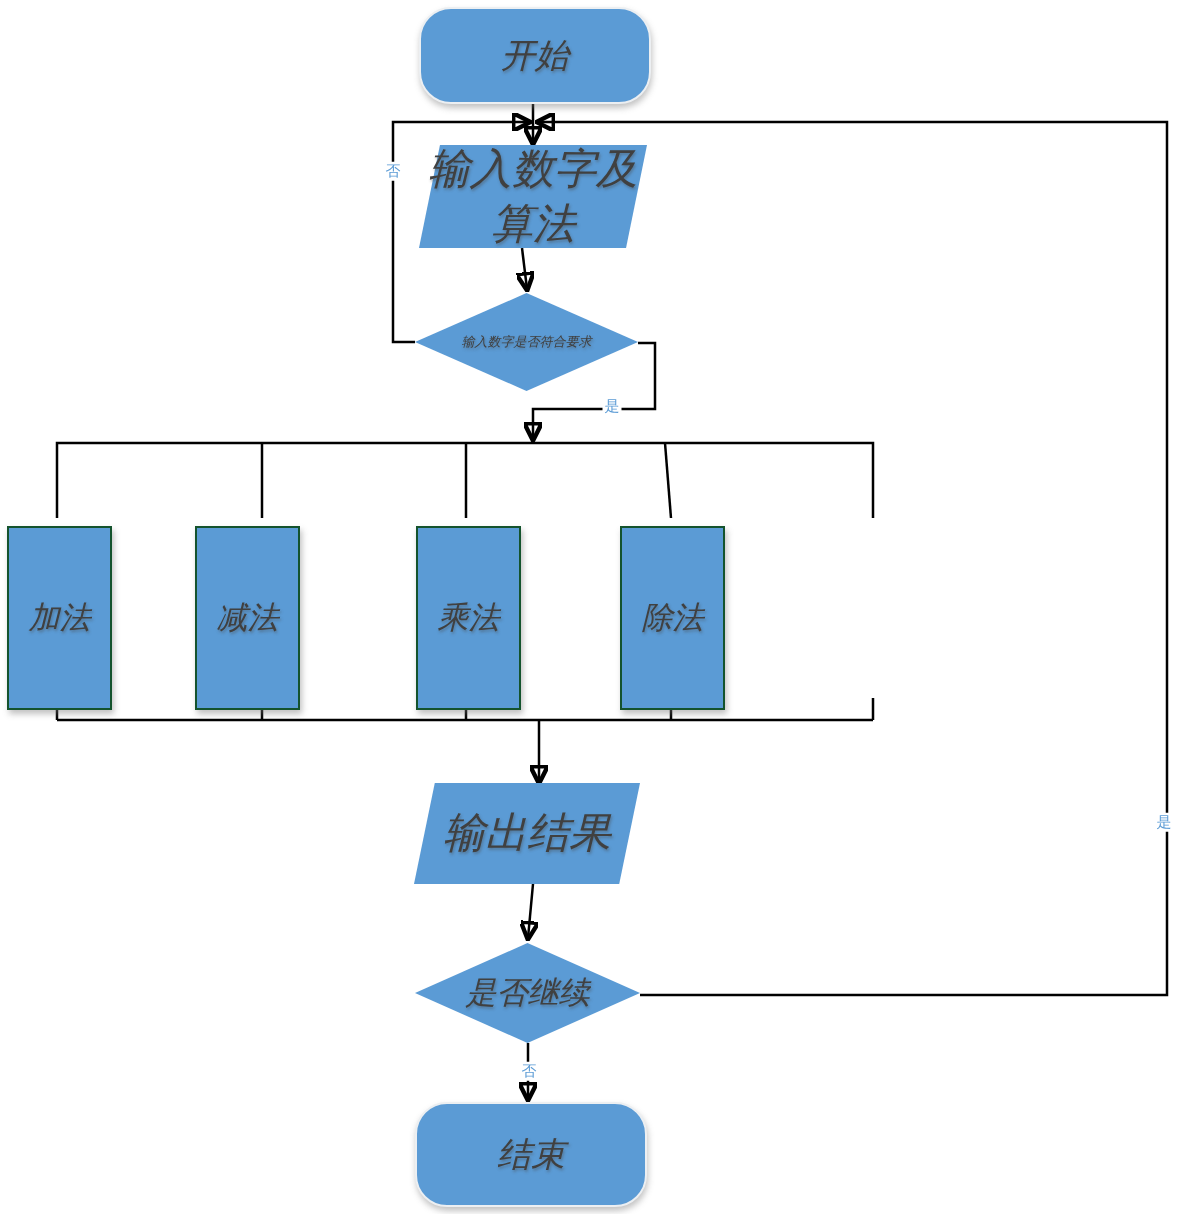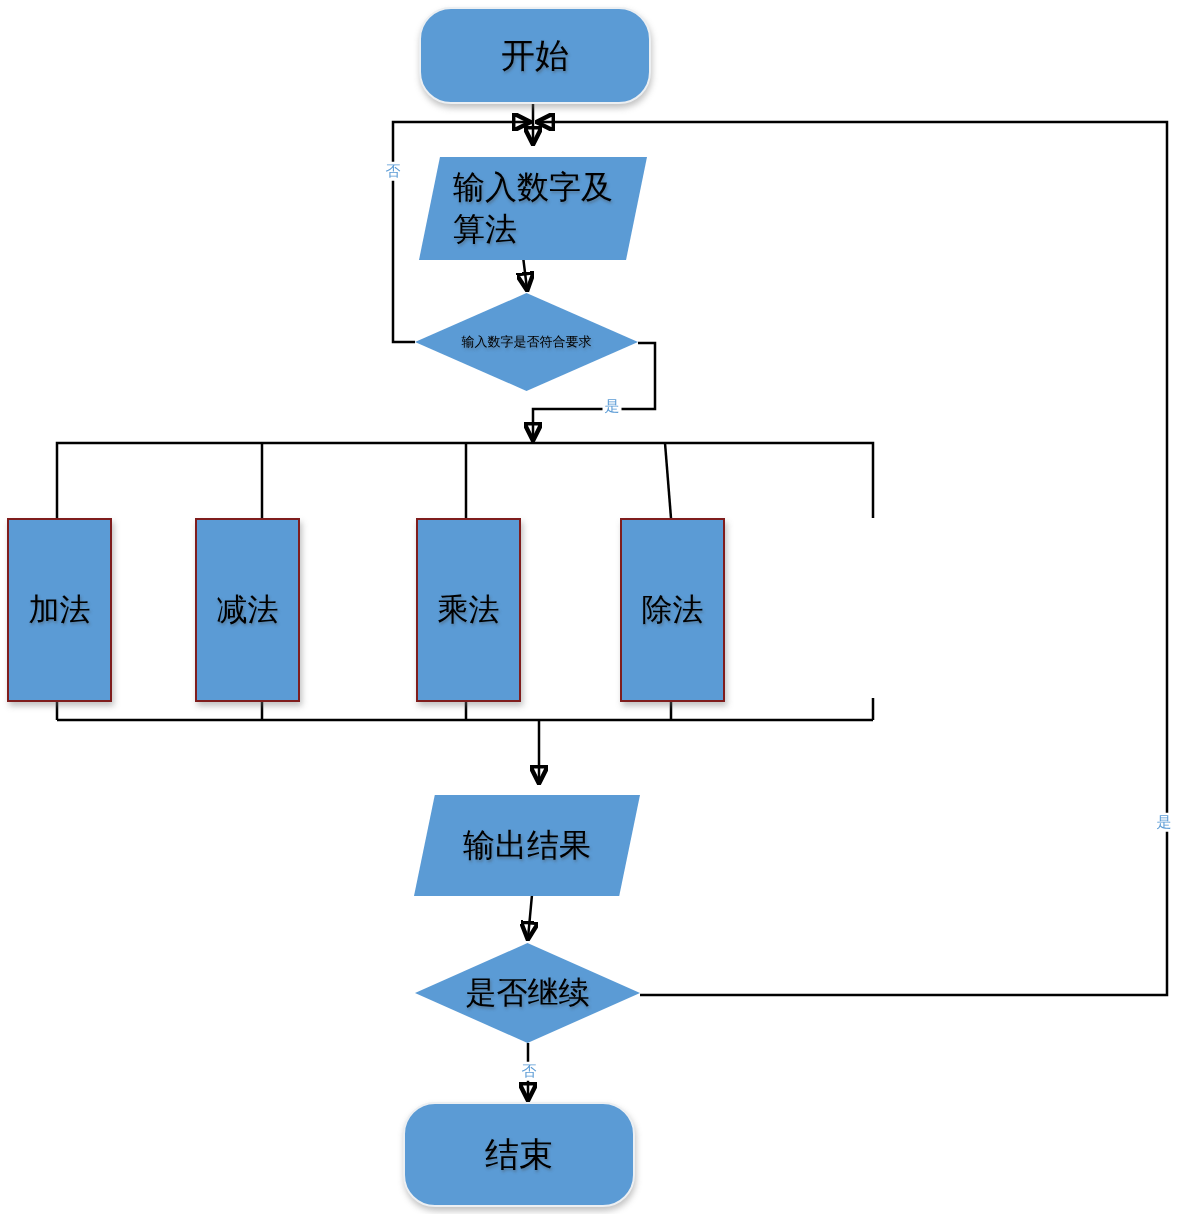--- a/index.html
+++ b/index.html
@@ -5,47 +5,48 @@
   html,body { margin:0; padding:0; background:#ffffff; }
   .canvas {
     position:relative; width:1184px; height:1214px; background:#ffffff;
     font-family:"Liberation Sans", sans-serif; overflow:hidden;
   }
   svg.connectors { position:absolute; left:0; top:0; width:1184px; height:1214px; }
   svg.connectors path { stroke:#000000; stroke-width:2.5; fill:none; }
 
   .node {
     position:absolute; display:flex; align-items:center; justify-content:center;
-    color:#000000; 
+    color:#404040; text-align:center;font-style:italic;
   }
   .node .lbl {
     position:relative; z-index:2;
     text-shadow: 1px 2px 3px rgba(70,70,70,0.45);
     line-height:1.3;
   }
   .terminal {
     background:#5b9bd5; border-radius:32px;
     border:2px solid #eceff2;
     box-shadow: 1px 4px 6px rgba(120,120,120,0.45);
     font-size:34px;
   }
   .op-box {
     background:#5b9bd5;
-    border:2px solid #7f1d1d;
+    border:2px solid #14532d;
     box-shadow: 2px 4px 6px rgba(120,120,120,0.45);
     font-size:31px;
+    margin-top:8px;
   }
   .shape-bg {
     position:absolute; left:0; top:0; right:0; bottom:0;
     background:#5b9bd5; z-index:1;
     filter: drop-shadow(2px 3px 3px rgba(110,110,110,0.5));
   }
   .para .shape-bg  { clip-path: polygon(9.2% 0, 100% 0, 90.8% 100%, 0 100%); }
   .diam .shape-bg  { clip-path: polygon(50% 0, 100% 50%, 50% 100%, 0 50%); }
-  .para { font-size:32px;margin-top:12px; }
+  .para { font-size:42px; }
   .diam { font-size:31px; }
   .diam .lbl, .check-node .lbl { white-space:nowrap; }
   .check-node { font-size:13px; }
   .edge-label {
     position:absolute; z-index:3; transform:translate(-50%,-50%);
     background:#ffffff; color:#5b9bd5; font-size:15px; line-height:1.1;
     padding:1px 2px;
   }
 </style>
 </head>
@@ -105,21 +106,21 @@
   <div class="node diam" style="left:415px; top:943px; width:225px; height:100px;">
     <div class="shape-bg"></div>
     <span class="lbl">是否继续</span>
   </div>
 
   <div class="node para" style="left:414px; top:783px; width:226px; height:101px;">
     <div class="shape-bg"></div>
     <span class="lbl">输出结果</span>
   </div>
 
-  <div class="node terminal" style="left:403px; top:1102px; width:228px; height:101px;">
+  <div class="node terminal" style="left:415px; top:1102px; width:228px; height:101px;">
     <span class="lbl">结束</span>
   </div>
 
   <span class="edge-label" style="left:393px; top:171px;">否</span>
   <span class="edge-label" style="left:612px; top:406px;">是</span>
   <span class="edge-label" style="left:1164px; top:822px;">是</span>
   <span class="edge-label" style="left:529px; top:1071px;">否</span>
 
 </div>
 

